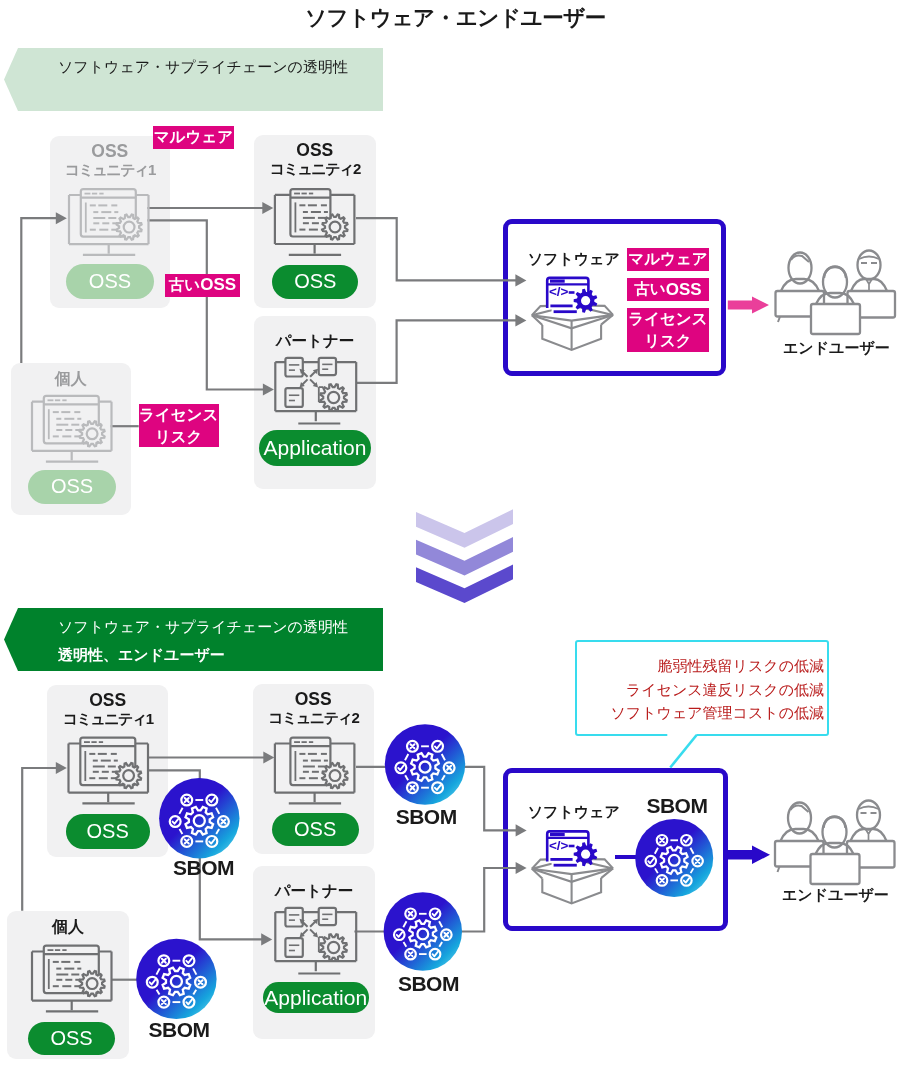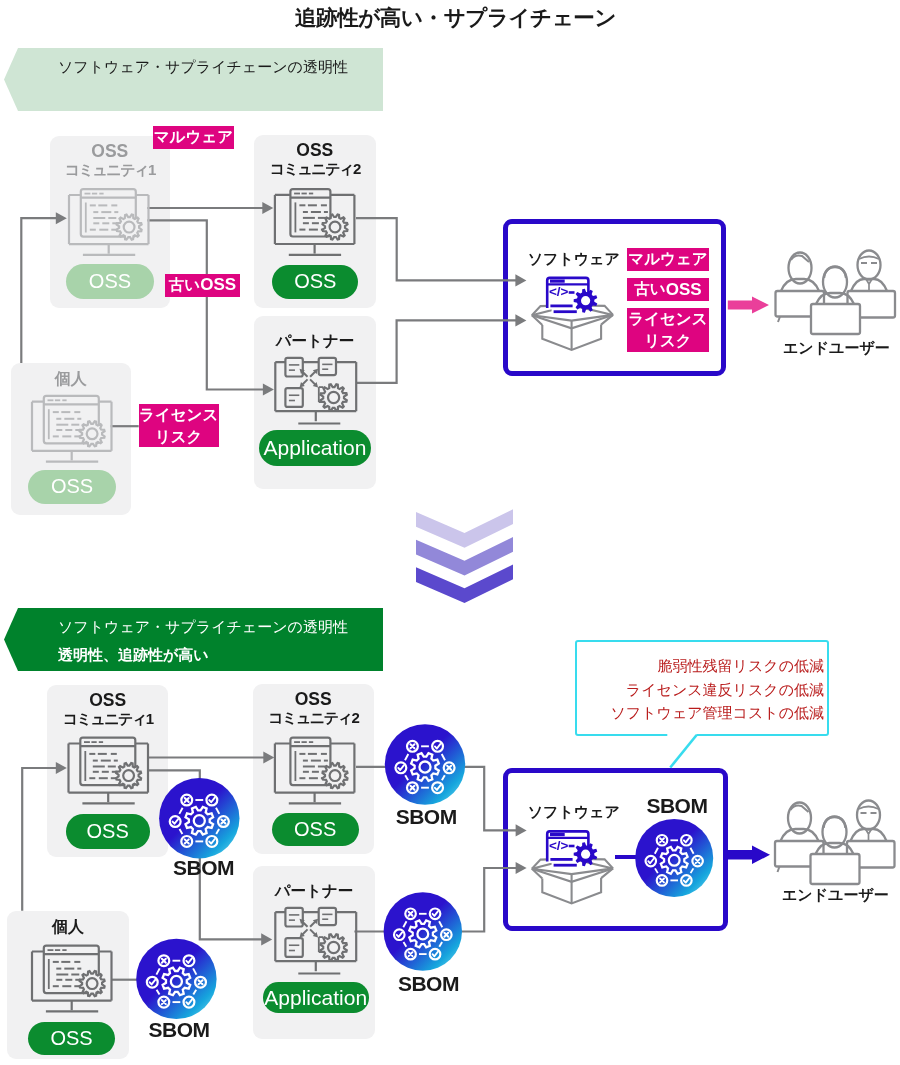--- a/index.html
+++ b/index.html
@@ -12,26 +12,26 @@
     <div style="position:absolute;left:253.7px;top:316px;width:122.7px;height:173.3px;background:#f1f1f2;border-radius:9px;"></div>
     <div style="position:absolute;left:10.7px;top:363px;width:120px;height:152px;background:#f1f1f2;border-radius:9px;"></div>
     <div style="position:absolute;left:47px;top:684.5px;width:121.3px;height:172px;background:#f1f1f2;border-radius:9px;"></div>
     <div style="position:absolute;left:252.6px;top:684px;width:121.3px;height:170px;background:#f1f1f2;border-radius:9px;"></div>
     <div style="position:absolute;left:252.8px;top:866.3px;width:122.5px;height:172.4px;background:#f1f1f2;border-radius:9px;"></div>
     <div style="position:absolute;left:6.9px;top:910.8px;width:122.3px;height:148.6px;background:#f1f1f2;border-radius:9px;"></div>
     <div style="position:absolute;left:4px;top:48px;width:379px;height:63px;background:#cfe5d4;clip-path:polygon(14px 0,100% 0,100% 100%,14px 100%,0 50%);"></div>
     <div style="position:absolute;left:58px;top:58px;width:340px;color:#1a1a1a;font-size:15px;font-weight:normal;text-align:left;letter-spacing:0px;white-space:nowrap;z-index:8;">ソフトウェア・サプライチェーンの透明性</div>
     <div style="position:absolute;left:4px;top:608px;width:379px;height:63px;background:#00822c;clip-path:polygon(14px 0,100% 0,100% 100%,14px 100%,0 50%);"></div>
     <div style="position:absolute;left:58px;top:618px;width:340px;color:#fff;font-size:15px;font-weight:normal;text-align:left;letter-spacing:0px;white-space:nowrap;z-index:8;">ソフトウェア・サプライチェーンの透明性</div>
-    <div style="position:absolute;left:58px;top:646px;width:340px;color:#fff;font-size:15px;font-weight:normal;text-align:left;letter-spacing:0px;white-space:nowrap;z-index:8;"><b>透明性、追跡性が高い</b></div>
+    <div style="position:absolute;left:58px;top:646px;width:340px;color:#fff;font-size:15px;font-weight:normal;text-align:left;letter-spacing:0px;white-space:nowrap;z-index:8;"><b>透明性、エンドユーザー</b></div>
     <div style="position:absolute;left:502.6px;top:218.7px;width:223.8px;height:157.3px;border:5.5px solid #2908c9;border-radius:9px;box-sizing:border-box;background:#fff;"></div>
     <div style="position:absolute;left:502.8px;top:768.3px;width:225px;height:162.5px;border:5.5px solid #2908c9;border-radius:9px;box-sizing:border-box;background:#fff;"></div>
     <div style="position:absolute;left:574.5px;top:639.7px;width:254.6px;height:96.6px;border:2.6px solid #38dcee;border-radius:3px;box-sizing:border-box;background:#fff;z-index:3;"></div>
     <div style="position:absolute;left:594px;top:654px;width:230px;color:#b91c1c;font-size:15px;font-weight:normal;text-align:right;letter-spacing:0px;line-height:23.5px;white-space:nowrap;z-index:4;">脆弱性残留リスクの低減<br>ライセンス違反リスクの低減<br>ソフトウェア管理コストの低減</div>
-    <div style="position:absolute;left:155.5px;top:2.5px;width:600px;color:#1a1a1a;font-size:21.5px;font-weight:bold;text-align:center;letter-spacing:-0.4px;white-space:nowrap;z-index:8;">追跡性が高い・サプライチェーン</div>
+    <div style="position:absolute;left:155.5px;top:2.5px;width:600px;color:#1a1a1a;font-size:21.5px;font-weight:bold;text-align:center;letter-spacing:-0.4px;white-space:nowrap;z-index:8;">ソフトウェア・エンドユーザー</div>
     <div style="position:absolute;left:49.5px;top:141px;width:120.5px;color:#9a9b9d;font-size:17.5px;font-weight:bold;text-align:center;letter-spacing:0px;white-space:nowrap;z-index:8;">OSS</div>
     <div style="position:absolute;left:49.5px;top:161px;width:120.5px;color:#9a9b9d;font-size:15px;font-weight:bold;text-align:center;letter-spacing:-1.5px;white-space:nowrap;z-index:8;">コミュニティ1</div>
     <div style="position:absolute;left:254px;top:140px;width:121.5px;color:#1a1a1a;font-size:17.5px;font-weight:bold;text-align:center;letter-spacing:0px;white-space:nowrap;z-index:8;">OSS</div>
     <div style="position:absolute;left:254px;top:160px;width:121.5px;color:#1a1a1a;font-size:15px;font-weight:bold;text-align:center;letter-spacing:-1.5px;white-space:nowrap;z-index:8;">コミュニティ2</div>
     <div style="position:absolute;left:253.7px;top:331px;width:122.7px;color:#1a1a1a;font-size:15.5px;font-weight:bold;text-align:center;letter-spacing:0px;white-space:nowrap;z-index:8;">パートナー</div>
     <div style="position:absolute;left:10.7px;top:369px;width:120px;color:#9a9b9d;font-size:16px;font-weight:bold;text-align:center;letter-spacing:0px;white-space:nowrap;z-index:8;">個人</div>
     <div style="position:absolute;left:47px;top:689.5px;width:121.3px;color:#1a1a1a;font-size:17.5px;font-weight:bold;text-align:center;letter-spacing:0px;white-space:nowrap;z-index:8;">OSS</div>
     <div style="position:absolute;left:47px;top:709.5px;width:121.3px;color:#1a1a1a;font-size:15px;font-weight:bold;text-align:center;letter-spacing:-1.5px;white-space:nowrap;z-index:8;">コミュニティ1</div>
     <div style="position:absolute;left:252.6px;top:689px;width:121.3px;color:#1a1a1a;font-size:17.5px;font-weight:bold;text-align:center;letter-spacing:0px;white-space:nowrap;z-index:8;">OSS</div>
     <div style="position:absolute;left:252.6px;top:709px;width:121.3px;color:#1a1a1a;font-size:15px;font-weight:bold;text-align:center;letter-spacing:-1.5px;white-space:nowrap;z-index:8;">コミュニティ2</div>

